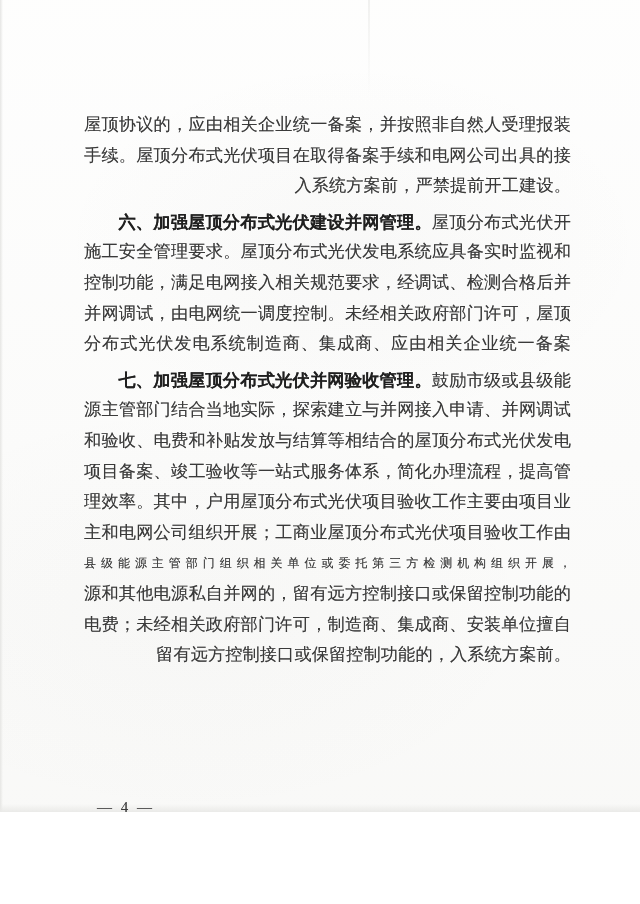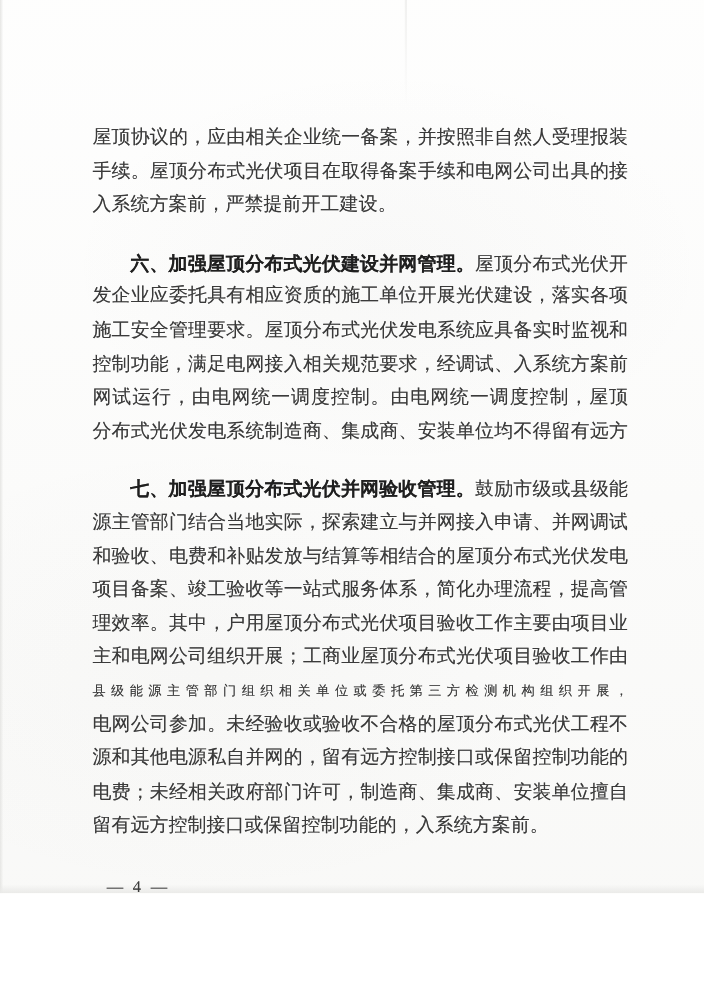--- a/index.html
+++ b/index.html
@@ -45,28 +45,29 @@
     color: #3a3a3a;
     text-shadow: 0 0 0.5px rgba(70,70,70,0.55);
   }
 
   .line {
     height: 30.6px;
     line-height: 30.6px;
     font-size: 17.2px;
     white-space: nowrap;
     letter-spacing: 0.1px;
+    text-align: right;
   }
   .line.just {
     text-align: justify;
     text-align-last: justify;
     white-space: normal;
   }
   .line.indent { text-indent: 2em; }
-  .line.gap { margin-top: 22px; }
+  .line.gap { margin-top: 5px; }
   .line.tight { font-size: 12px; }
 
   .bold {
     font-family: "Liberation Sans", "DejaVu Sans", sans-serif;
     font-weight: 700;
     color: #1f1f1f;
     text-shadow: 0 0 0.4px rgba(20,20,20,0.7);
   }
 
   .page-number {
@@ -86,32 +87,30 @@
 <div class="page">
   <div class="edge-left"></div>
   <div class="streak-top"></div>
   <div class="edge-bottom"></div>
 
   <div class="text-block">
       <div class="line just">屋顶协议的，应由相关企业统一备案，并按照非自然人受理报装</div>
       <div class="line just">手续。屋顶分布式光伏项目在取得备案手续和电网公司出具的接</div>
       <div class="line">入系统方案前，严禁提前开工建设。</div>
       <div class="line just indent gap"><span class="bold">六、加强屋顶分布式光伏建设并网管理。</span>屋顶分布式光伏开</div>
-      <div class="line just">发企业应委托具有相应资质的施工单位开展光伏建设，落实各项</div>
       <div class="line just">施工安全管理要求。屋顶分布式光伏发电系统应具备实时监视和</div>
-      <div class="line just">控制功能，满足电网接入相关规范要求，经调试、入系统方案前</div>
-      <div class="line just">网试运行，由电网统一调度控制。由电网统一调度控制，屋顶</div>
-      <div class="line just">分布式光伏发电系统制造商、集成商、安装单位均不得留有远方</div>
+      <div class="line just">控制功能，满足电网接入相关规范要求，经调试、检测合格后并</div>
+      <div class="line just">并网调试，由电网统一调度控制。未经相关政府部门许可，屋顶</div>
+      <div class="line just">分布式光伏发电系统制造商、集成商、应由相关企业统一备案</div>
       <div class="line just indent gap"><span class="bold">七、加强屋顶分布式光伏并网验收管理。</span>鼓励市级或县级能</div>
       <div class="line just">源主管部门结合当地实际，探索建立与并网接入申请、并网调试</div>
       <div class="line just">和验收、电费和补贴发放与结算等相结合的屋顶分布式光伏发电</div>
       <div class="line just">项目备案、竣工验收等一站式服务体系，简化办理流程，提高管</div>
       <div class="line just">理效率。其中，户用屋顶分布式光伏项目验收工作主要由项目业</div>
       <div class="line just">主和电网公司组织开展；工商业屋顶分布式光伏项目验收工作由</div>
       <div class="line just tight">县级能源主管部门组织相关单位或委托第三方检测机构组织开展，</div>
-      <div class="line just">电网公司参加。未经验收或验收不合格的屋顶分布式光伏工程不</div>
       <div class="line just">源和其他电源私自并网的，留有远方控制接口或保留控制功能的</div>
       <div class="line just">电费；未经相关政府部门许可，制造商、集成商、安装单位擅自</div>
       <div class="line">留有远方控制接口或保留控制功能的，入系统方案前。</div>
     </div>
 
   <div class="page-number">— 4 —</div>
 </div>
 
 </body></html>

